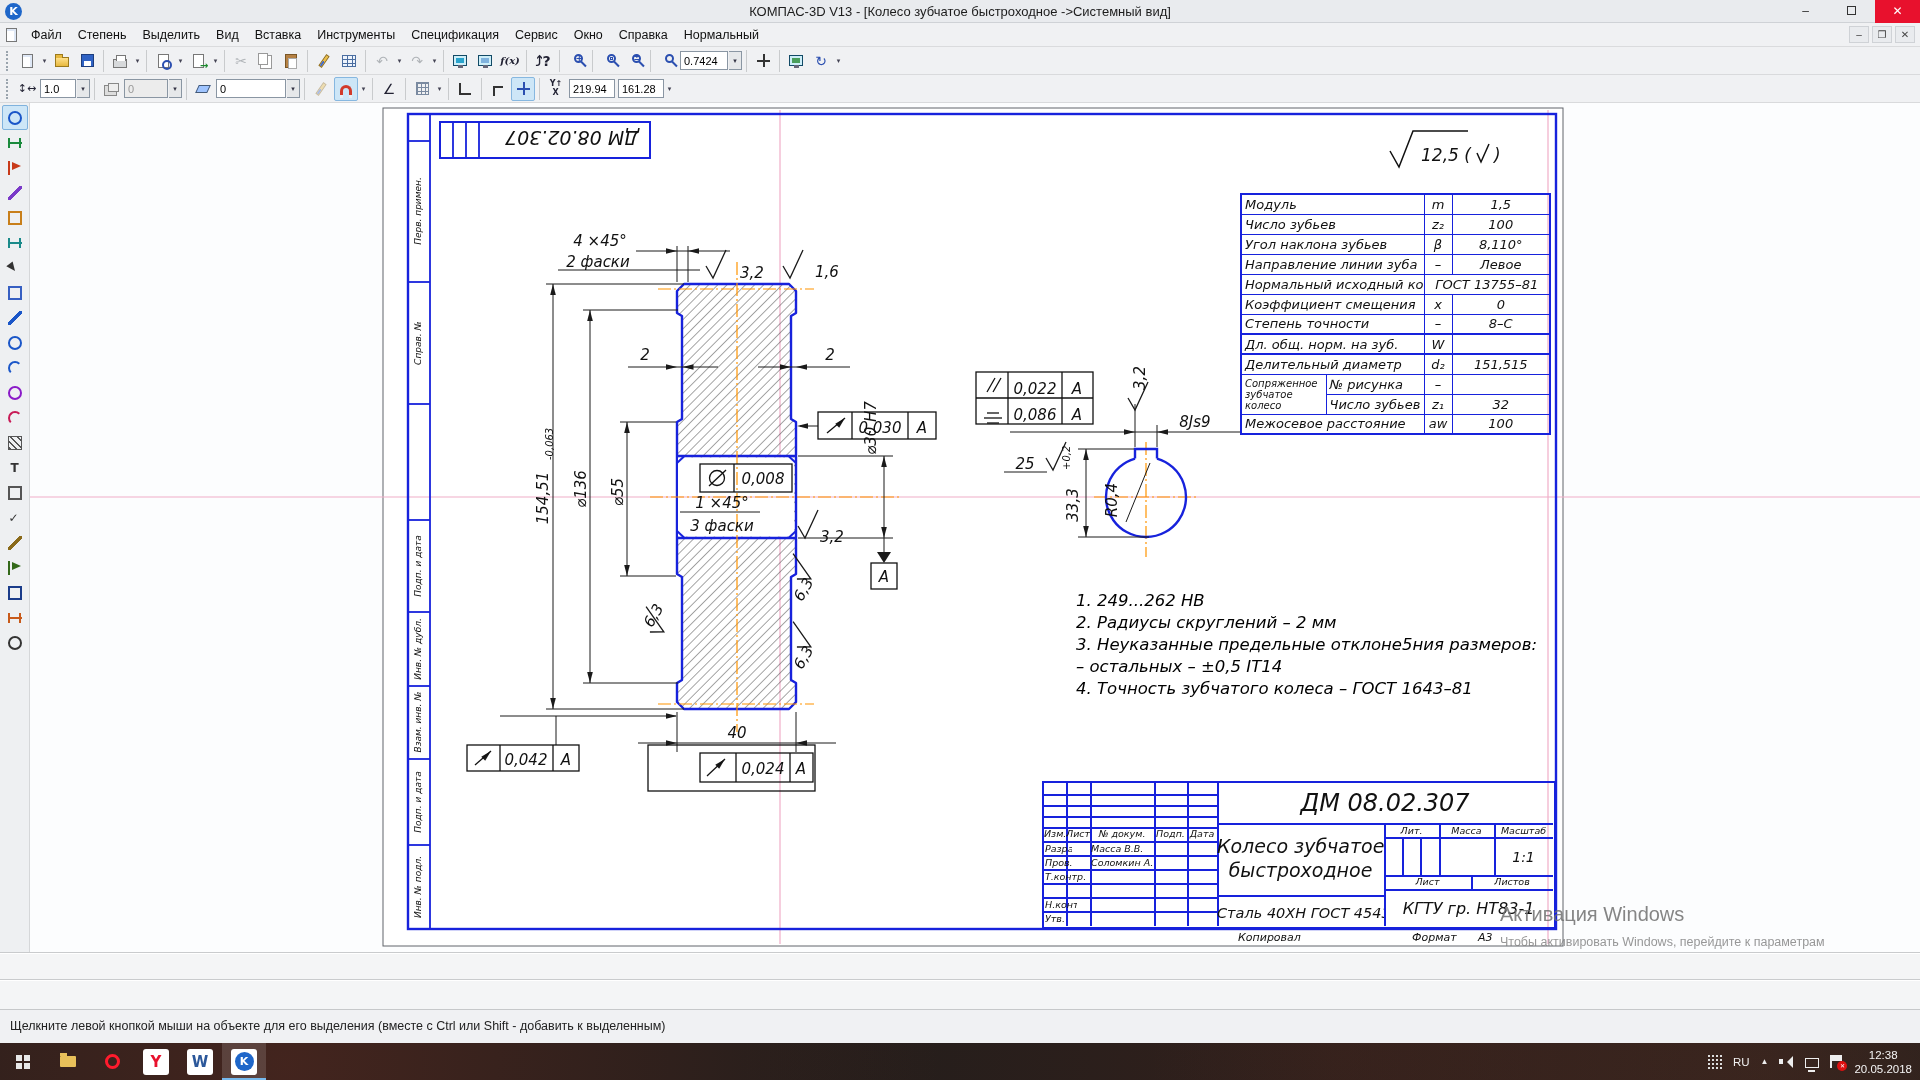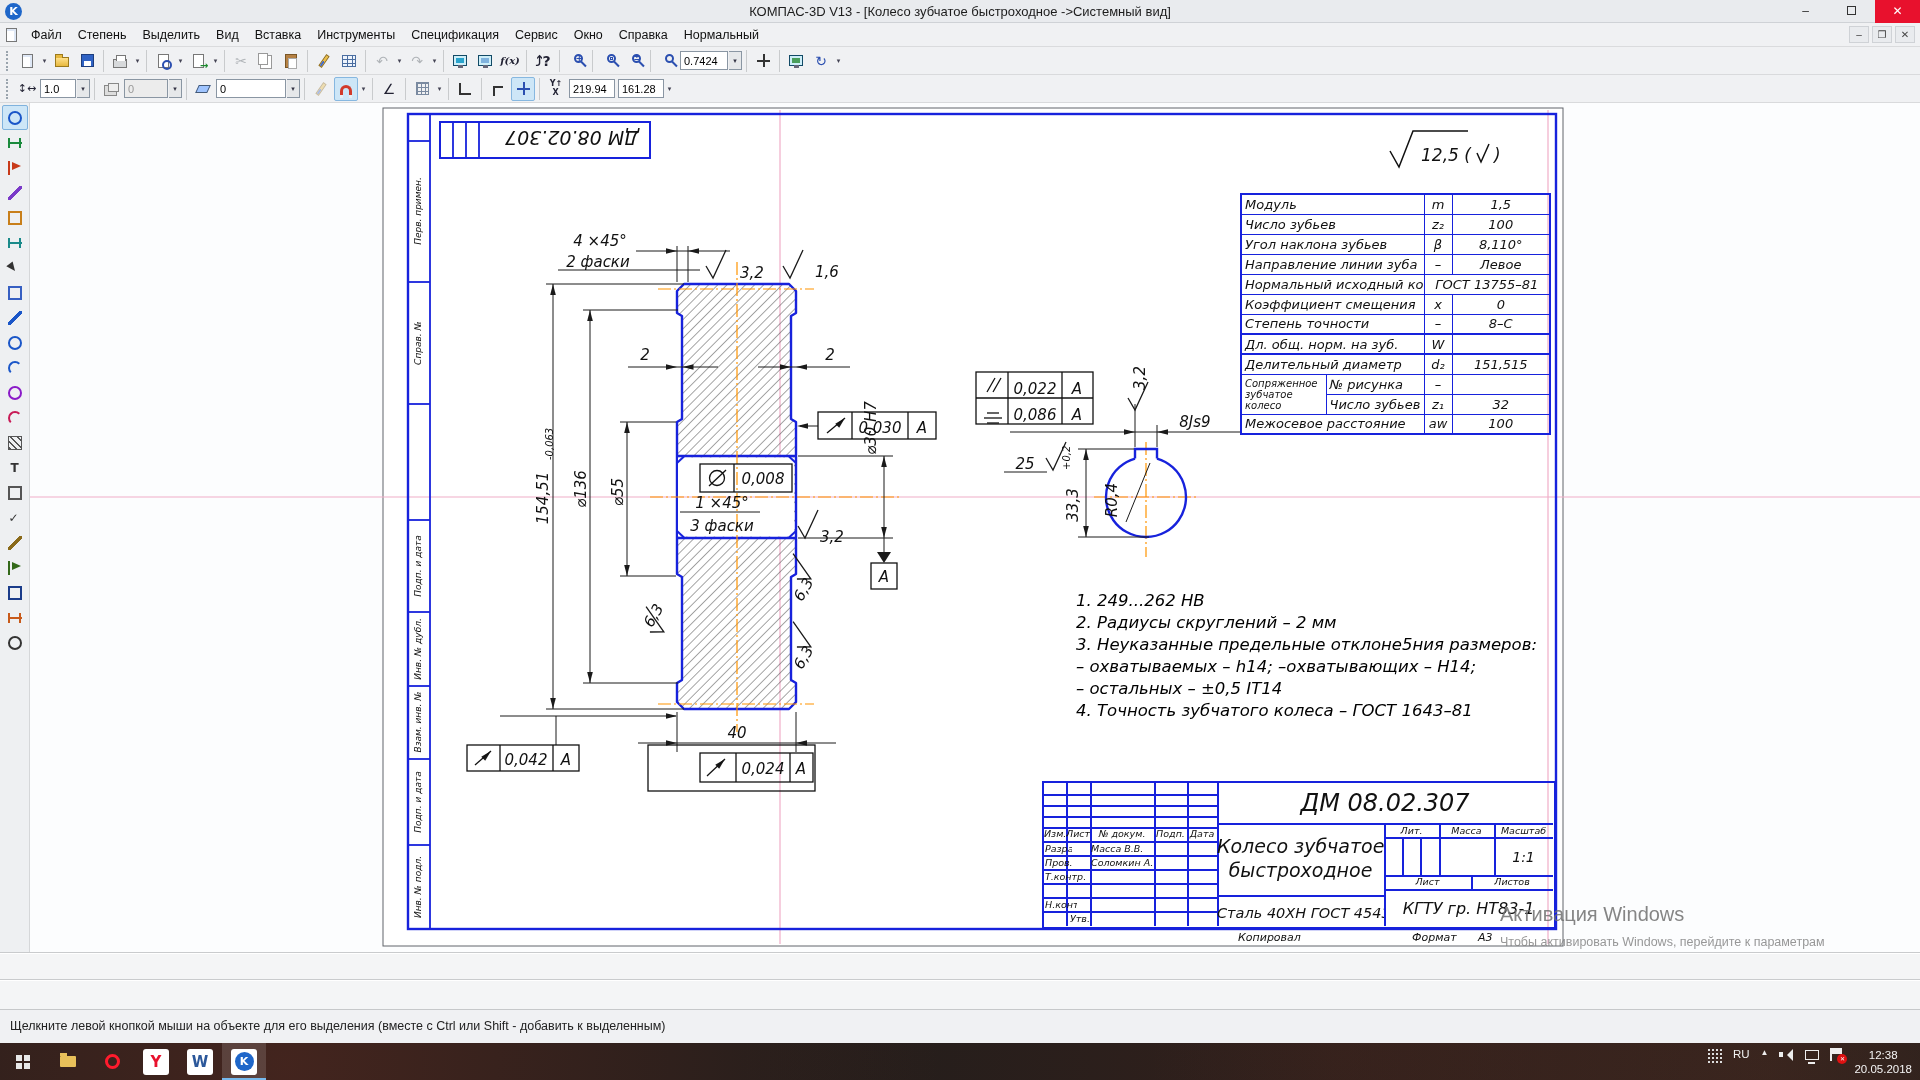--- a/index.html
+++ b/index.html
@@ -116,21 +116,21 @@
 .winlogo{width:6px;height:6px;background:#e8e8e8;box-shadow:8px 0 0 #e8e8e8,0 8px 0 #e8e8e8,8px 8px 0 #e8e8e8;margin:-8px 8px 0 0}
 .tk-icon{width:44px;height:37px;display:flex;align-items:center;justify-content:center}
 .tk-icon.active{background:rgba(255,255,255,.14);box-shadow:inset 0 -2px 0 #76b9ed}
 .tile{width:26px;height:26px;border-radius:3px;display:flex;align-items:center;justify-content:center}
 .tile.white{background:#fff}
 .folder-sm{width:16px;height:11px;background:#e8c05a;border-radius:1px;position:relative}
 .folder-sm::before{content:"";position:absolute;top:-3px;left:0;width:7px;height:3px;background:#e8c05a}
 .opera-ring{width:15px;height:15px;border:3.5px solid #ff1b2d;border-radius:50%}
 .ltr{font:bold 15px "DejaVu Sans",sans-serif}
 .klogo{width:19px;height:19px;border-radius:50%;background:#1e66c9;color:#fff;font:bold 11px/19px "DejaVu Sans",sans-serif;text-align:center}
-#tray{margin-left:auto;display:flex;align-items:flex-start;gap:11px;padding-right:8px;color:#f0f0f0;font-size:11.5px}
+#tray{margin-left:auto;display:flex;align-items:center;gap:11px;padding-right:8px;color:#f0f0f0;font-size:11.5px}
 .dots{width:15px;height:15px;background-image:radial-gradient(#ddd 1px,transparent 1.3px);background-size:4px 4px}
 .chev{font-size:8px;color:#eee}
 .spk{position:relative;width:15px;height:13px}
 .spk::before{content:"";position:absolute;left:0;top:4px;width:4px;height:5px;background:#eee}
 .spk::after{content:"";position:absolute;left:2px;top:1px;border:6px solid transparent;border-right:6px solid #eee}
 .net{width:14px;height:10px;border:1.5px solid #eee;position:relative;margin-top:2px}
 .net::after{content:"";position:absolute;left:2px;bottom:-5px;width:7px;height:2px;background:#eee}
 .flag{position:relative;width:13px;height:13px;border-left:2px solid #eee}
 .flag::before{content:"";position:absolute;left:0;top:0;width:10px;height:6px;background:#eee}
 .flag::after{content:"\2715";position:absolute;right:-4px;bottom:-3px;width:10px;height:10px;background:#d11;border-radius:50%;color:#fff;font-size:6px;line-height:10px;text-align:center}
@@ -433,21 +433,20 @@
         <td class="c">aw</td>
         <td class="c">100</td>
       </tr>
 </tbody>
   </table>
 
 <div id="notes">
   <div class="note">1.  249...262 НВ</div>
   <div class="note">2.  Радиусы скруглений – 2 мм</div>
   <div class="note">3.  Неуказанные предельные отклоне5ния размеров:</div>
-  <div class="note">–  охватываемых – h14;  –охватывающих – Н14;</div>
   <div class="note">–  остальных – ±0,5 IT14</div>
   <div class="note">4.  Точность зубчатого колеса – ГОСТ 1643–81</div>
 </div>
 
 <div id="tblock">
   <div class="vl" style="left:22px;top:0;height:143px"></div>
   <div class="vl" style="left:46px;top:0;height:143px"></div>
   <div class="vl" style="left:110px;top:0;height:143px"></div>
   <div class="vl" style="left:143px;top:0;height:143px"></div>
   <div class="vl" style="left:173px;top:0;height:143px;width:2.2px"></div>
@@ -476,21 +475,21 @@
   <div class="tc" style="left:22px;top:45px;width:24px">Лист</div>
   <div class="tc" style="left:46px;top:45px;width:64px">№ докум.</div>
   <div class="tc" style="left:110px;top:45px;width:33px">Подп.</div>
   <div class="tc" style="left:143px;top:45px;width:30px">Дата</div>
   <div class="tc" style="left:1px;top:60px;width:27px;text-align:left">Разраб.</div>
   <div class="tc" style="left:47px;top:60px;width:62px;text-align:left">Масса В.В.</div>
   <div class="tc" style="left:1px;top:74px;width:45px;text-align:left">Пров.</div>
   <div class="tc" style="left:47px;top:74px;width:62px;text-align:left">Соломкин А.А.</div>
   <div class="tc" style="left:1px;top:88px;width:45px;text-align:left">Т.контр.</div>
   <div class="tc" style="left:1px;top:116px;width:32px;text-align:left">Н.контр.</div>
-  <div class="tc" style="left:1px;top:130px;width:45px;text-align:right">Утв.</div>
+  <div class="tc" style="left:1px;top:130px;width:45px;text-align:left">Утв.</div>
   <div class="tc" style="left:173px;top:6px;width:336px;font:italic 24px 'DejaVu Sans',sans-serif">ДМ 08.02.307</div>
   <div class="tc" style="left:173px;top:52px;width:167px;font:italic 19px 'DejaVu Sans',sans-serif">Колесо зубчатое</div>
   <div class="tc" style="left:173px;top:76px;width:167px;font:italic 19px 'DejaVu Sans',sans-serif">быстроходное</div>
   <div class="tc" style="left:173px;top:122px;width:167px;font:italic 14.5px 'DejaVu Sans',sans-serif">Сталь 40ХН ГОСТ 4543-71</div>
   <div class="tc" style="left:340px;top:42px;width:55px">Лит.</div>
   <div class="tc" style="left:395px;top:42px;width:55px">Масса</div>
   <div class="tc" style="left:450px;top:42px;width:59px">Масштаб</div>
   <div class="tc" style="left:450px;top:66px;width:59px;font:italic 14px 'DejaVu Sans',sans-serif">1:1</div>
   <div class="tc" style="left:340px;top:93px;width:87px">Лист</div>
   <div class="tc" style="left:427px;top:93px;width:82px">Листов</div>

